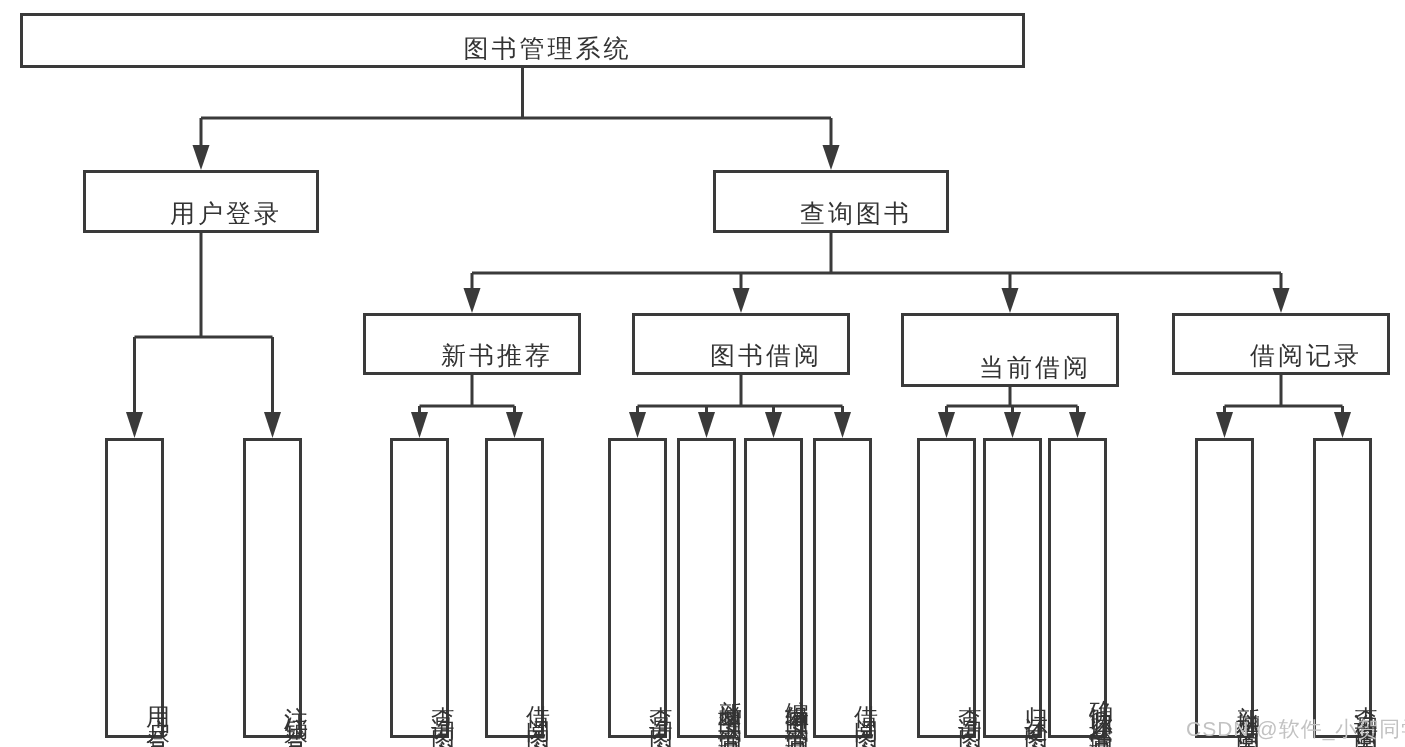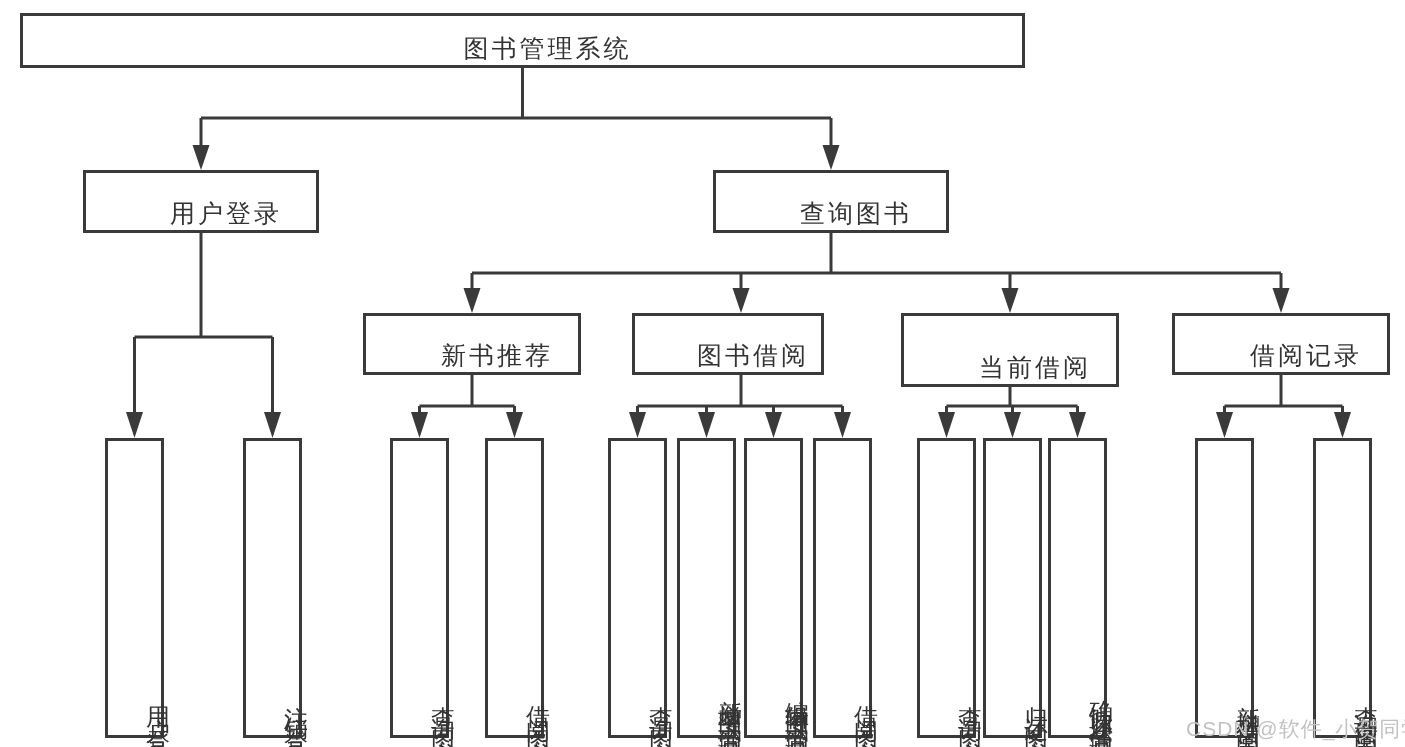--- a/index.html
+++ b/index.html
@@ -119,21 +119,21 @@
   <div class="node h-node" style="left:83px; top:170px; width:236px; height:63px;">
     <span>用户登录</span>
   </div>
   <div class="node h-node" style="left:713px; top:170px; width:236px; height:63px;">
     <span>查询图书</span>
   </div>
 
   <div class="node h-node" style="left:363px; top:313px; width:218px; height:62px;">
     <span>新书推荐</span>
   </div>
-  <div class="node h-node" style="left:632px; top:313px; width:192px; height:62px;">
+  <div class="node h-node" style="left:632px; top:313px; width:218px; height:62px;">
     <span>图书借阅</span>
   </div>
   <div class="node h-node" style="left:901px; top:313px; width:218px; height:74px;">
     <span>当前借阅</span>
   </div>
   <div class="node h-node" style="left:1172px; top:313px; width:218px; height:62px;">
     <span>借阅记录</span>
   </div>
 
   <div class="node v-node" style="left:105px; top:438px; width:59px; height:300px;">

